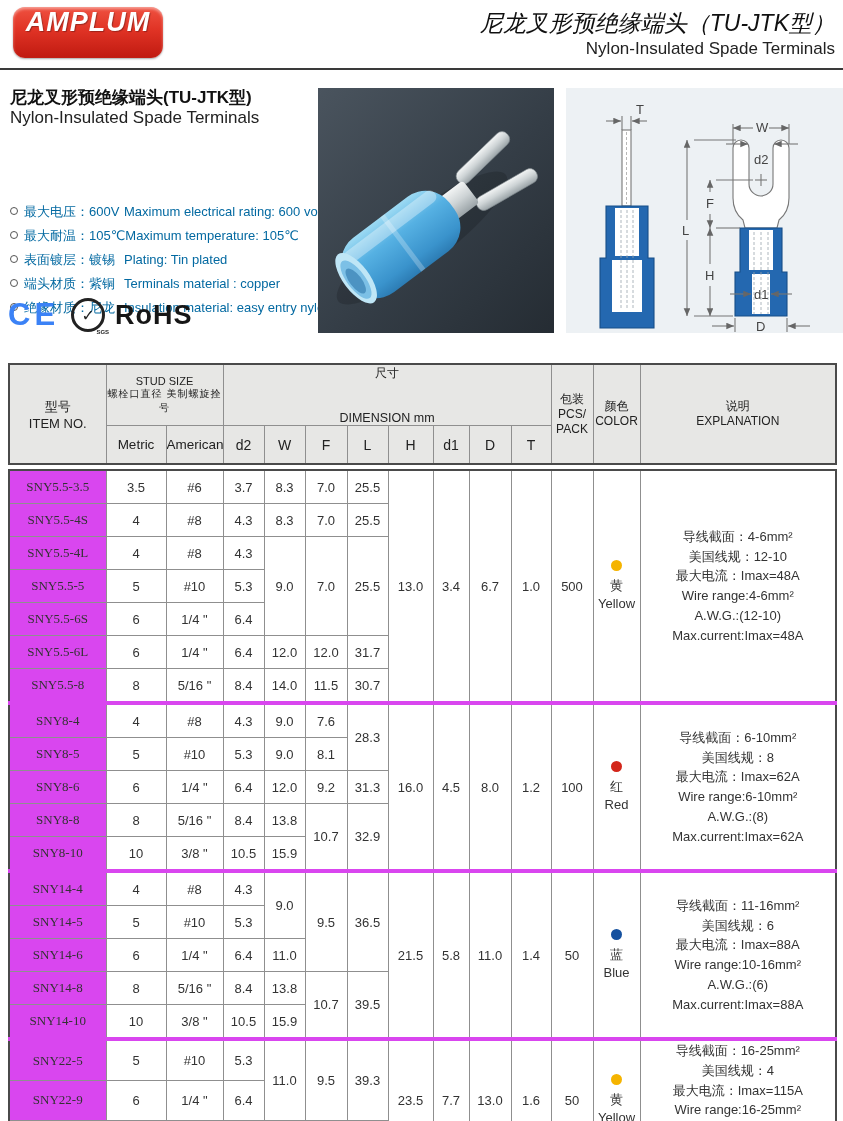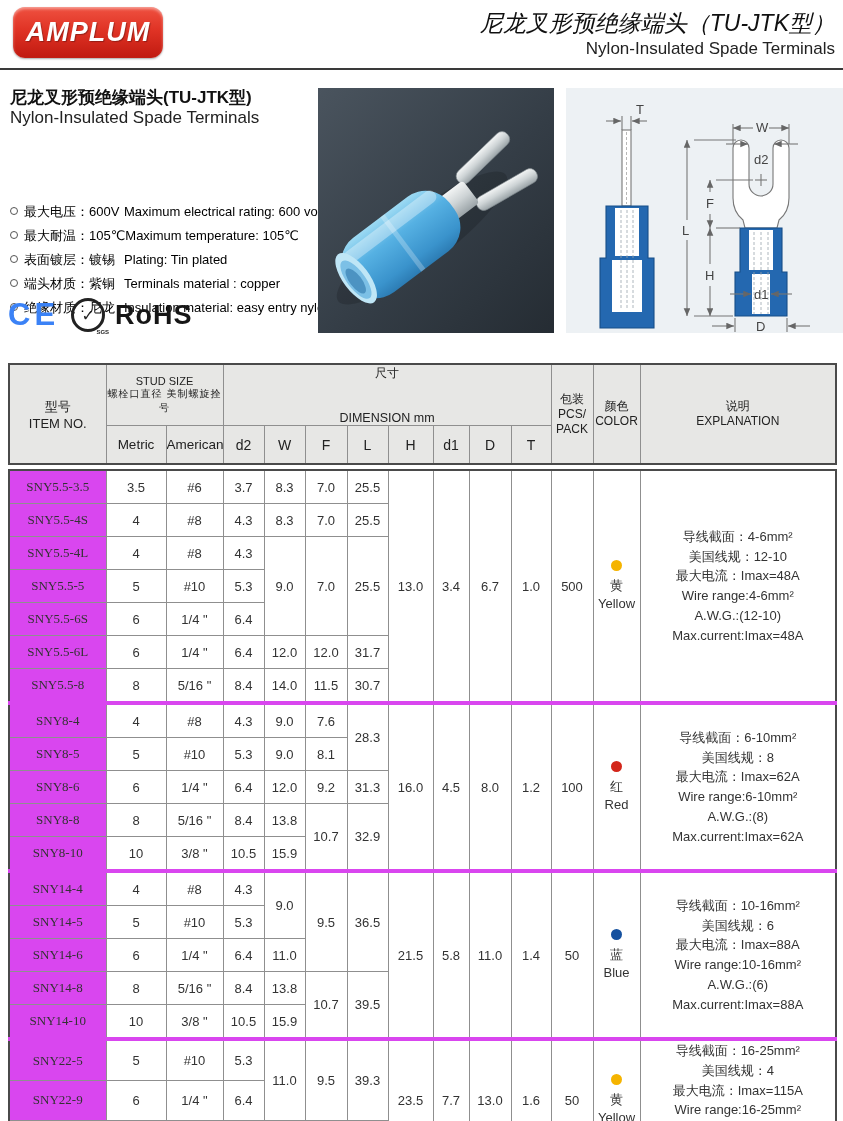--- a/index.html
+++ b/index.html
@@ -3,32 +3,32 @@
 <meta charset="utf-8">
 <style>
   html,body{margin:0;padding:0;background:#fff;}
   .page{position:relative;width:843px;height:1121px;background:#fff;overflow:hidden;
         font-family:"Liberation Sans","DejaVu Sans",sans-serif;color:#222;}
 
   
   .logo{position:absolute;left:13px;top:7px;width:150px;height:51px;border-radius:12px;
         background:linear-gradient(180deg,#ef5140 0%,#e03325 45%,#c01a10 100%);
         box-shadow:inset 0 2px 3px rgba(255,255,255,.45), 0 1px 2px rgba(0,0,0,.35);
-        display:flex;align-items:center;justify-content:center;}
+        display:flex;justify-content:center;}
   .logo span{color:#fff;font-weight:bold;font-style:italic;font-size:27px;letter-spacing:1px;
         text-shadow:1px 1px 1px rgba(0,0,0,.3);}
   .main-title-zh{position:absolute;right:8px;top:8px;font-size:23px;color:#101010;white-space:nowrap;font-style:italic;}
   .main-title-en{position:absolute;right:8px;top:39px;font-size:17px;color:#222;}
   .header-rule{position:absolute;left:0;top:68px;width:843px;height:2px;background:#3a3a3a;}
 
   
   .sec-title-zh{position:absolute;left:10px;top:86px;font-size:17px;font-weight:bold;color:#111;}
   .sec-title-en{position:absolute;left:10px;top:108px;font-size:17px;color:#222;}
   .specs{position:absolute;left:10px;top:203px;width:300px;}
-  .spec-row{display:flex;align-items:baseline;margin-bottom:6px;font-size:13px;color:#000000;}
+  .spec-row{display:flex;align-items:baseline;margin-bottom:6px;font-size:13px;color:#0369a1;}
   .spec-bullet{flex:0 0 auto;width:6px;height:6px;border:1.5px solid #555;border-radius:50%;
         margin-right:6px;position:relative;top:-1px;}
   .spec-zh{flex:0 0 100px;white-space:nowrap;}
   .spec-en{white-space:nowrap;}
   .certs{position:absolute;left:8px;top:297px;display:flex;align-items:center;}
   .ce-mark{font-size:31px;font-weight:700;letter-spacing:4px;color:#3b82f6;}
   .sgs-mark{position:relative;width:28px;height:28px;border:3px solid #222;border-radius:50%;
         margin:0 10px 0 12px;display:flex;align-items:center;justify-content:center;}
   .sgs-mark .chk{font-size:16px;font-weight:bold;color:#222;}
   .sgs-mark .sgs{position:absolute;right:-7px;bottom:-6px;font-size:6px;font-weight:bold;color:#222;}
@@ -450,21 +450,21 @@
             <td rowspan="2">9.0</td>
             <td rowspan="3">9.5</td>
             <td rowspan="3">36.5</td>
             <td rowspan="5">21.5</td>
             <td rowspan="5">5.8</td>
             <td rowspan="5">11.0</td>
             <td rowspan="5">1.4</td>
             <td rowspan="5" class="pack-cell">50</td>
             <td rowspan="5" class="color-cell"><span class="dot" style="background: rgb(21, 81, 159);"></span><div>蓝</div><div class="c-en">Blue</div></td>
             <td rowspan="5" class="expl">
-              <div>导线截面：10-16mm²</div>
+              <div>导线截面：11-16mm²</div>
               <div>美国线规：6</div>
               <div>最大电流：Imax=88A</div>
               <div>Wire range:10-16mm²</div>
               <div>A.W.G.:(6)</div>
               <div>Max.current:Imax=88A</div>
             </td>
           </tr>
           <tr>
             <td class="item-col">SNY14-5</td>
             <td>5</td>

